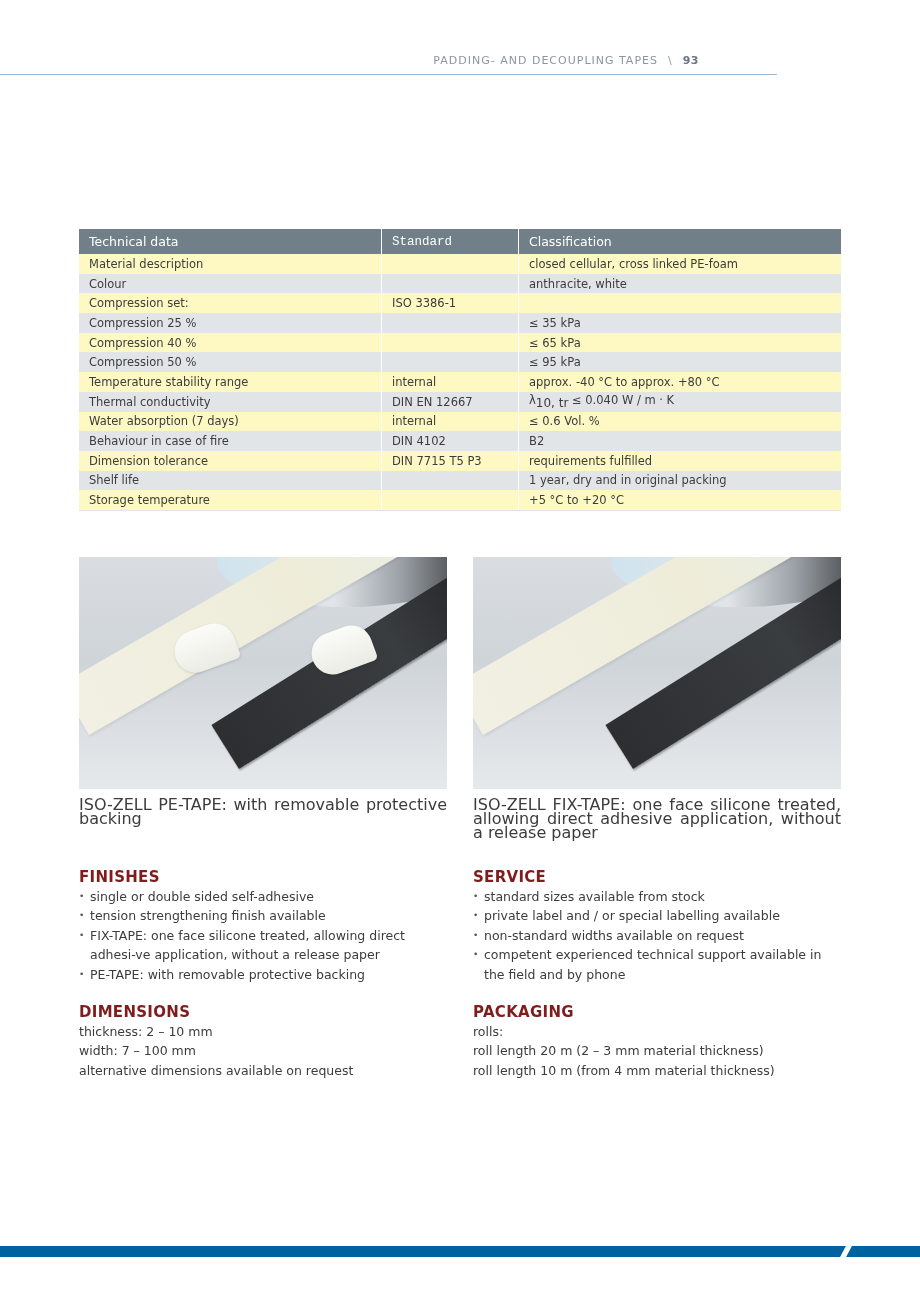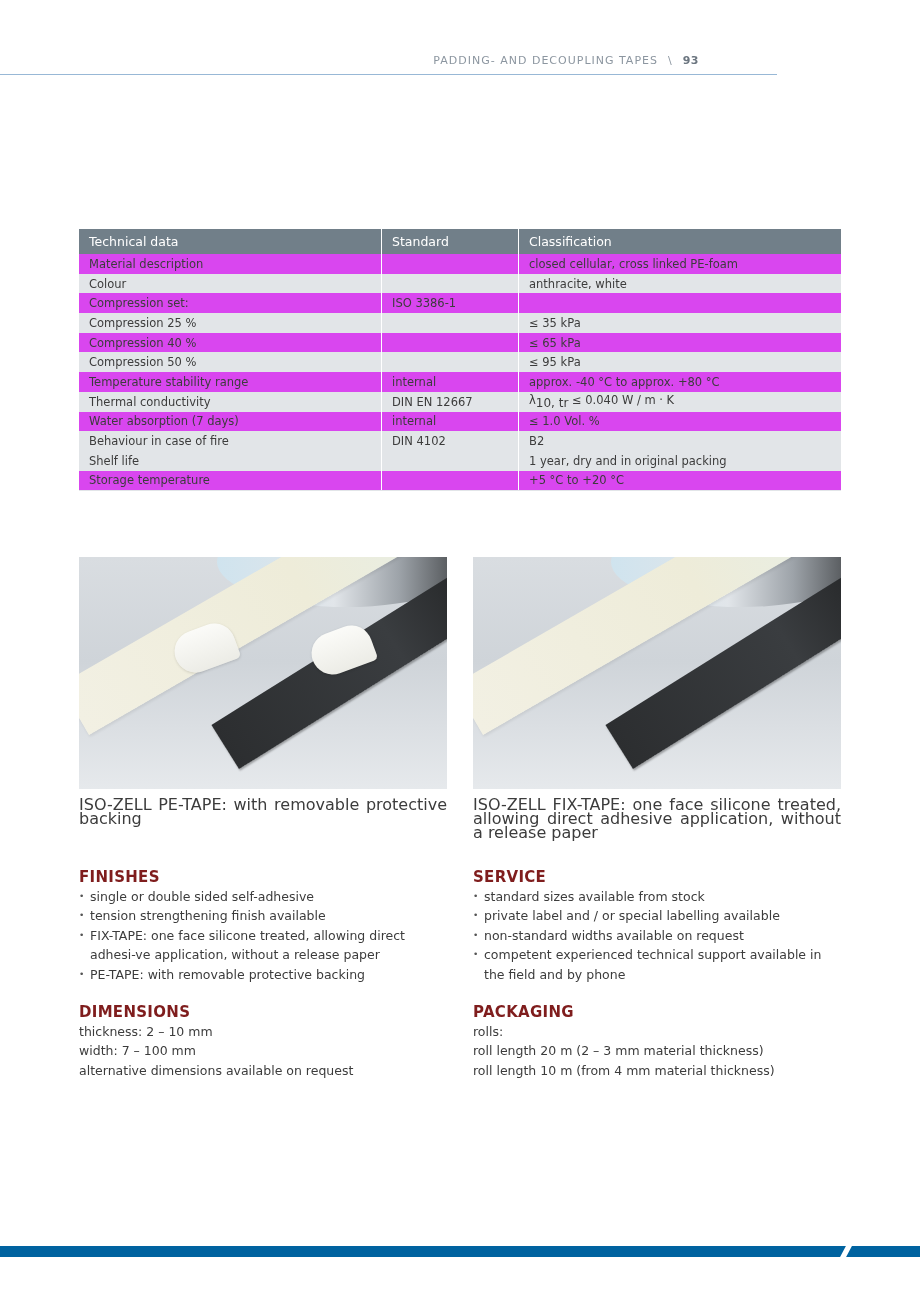--- a/index.html
+++ b/index.html
@@ -55,25 +55,25 @@
     border-right: 1.5px solid #ffffff;
   }
   .tech-table th:last-child { border-right: none; }
   .tech-table td {
     height: 19.7px;
     padding: 0 0 0 10px;
     border-right: 1.5px solid #ffffff;
     white-space: nowrap;
   }
   .tech-table td:last-child { border-right: none; }
-  .tech-table tr.odd td { background: #d946ef; }
+  .tech-table tr.odd td { background: #fef9c3; }
   .tech-table tr.even td { background: #e2e5e8; }
   .tech-table tbody tr:last-child td { border-bottom: 1.5px solid #e2e5e8; }
   .col1 { width: 292px; }
-  .col2 { width: 126px; }
+  .col2 { width: 126px; font-family: Liberation Mono, monospace; }
   sub.small { font-size: 12px; }
 
   .photo {
     position: absolute;
     top: 557px;
     width: 368px;
     height: 232px;
     background: linear-gradient(180deg, #d9dde1 0%, #cfd4d9 45%, #e6e9ec 100%);
     overflow: hidden;
   }
@@ -245,26 +245,31 @@
       <td>approx. -40 °C to approx. +80 °C</td>
     </tr>
     <tr class="even">
       <td>Thermal conductivity</td>
       <td>DIN EN 12667</td>
       <td><span>λ</span><sub class="small">10, tr</sub> <span>≤ 0.040 W / m · K</span></td>
     </tr>
     <tr class="odd">
       <td>Water absorption (7 days)</td>
       <td>internal</td>
-      <td>≤ 1.0 Vol. %</td>
+      <td>≤ 0.6 Vol. %</td>
     </tr>
     <tr class="even">
       <td>Behaviour in case of fire</td>
       <td>DIN 4102</td>
       <td>B2</td>
+    </tr>
+    <tr class="odd">
+      <td>Dimension tolerance</td>
+      <td>DIN 7715 T5 P3</td>
+      <td>requirements fulfilled</td>
     </tr>
     <tr class="even">
       <td>Shelf life</td>
       <td></td>
       <td>1 year, dry and in original packing</td>
     </tr>
     <tr class="odd">
       <td>Storage temperature</td>
       <td></td>
       <td>+5 °C to +20 °C</td>

